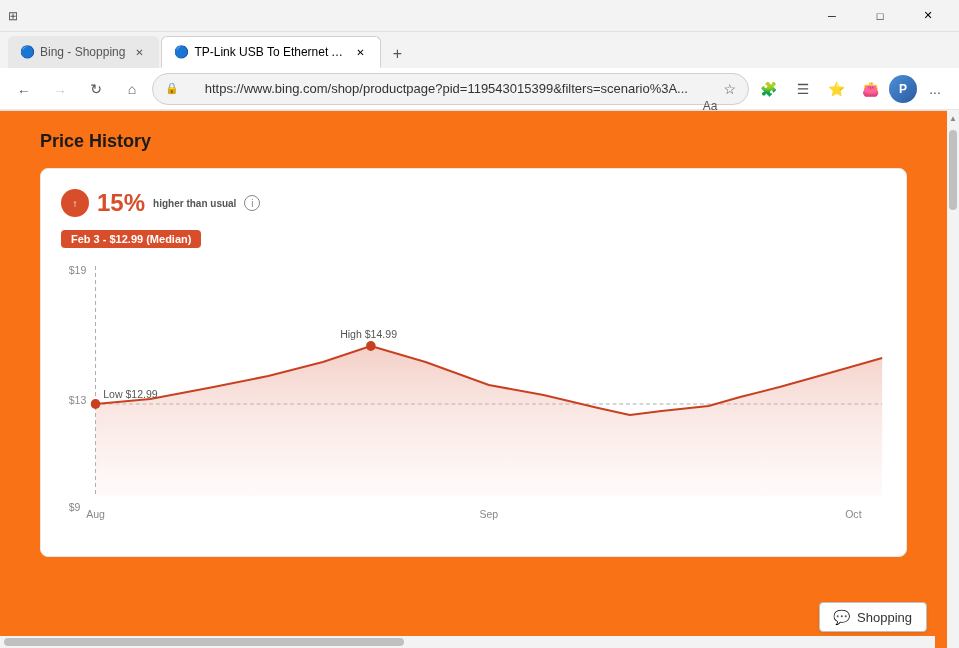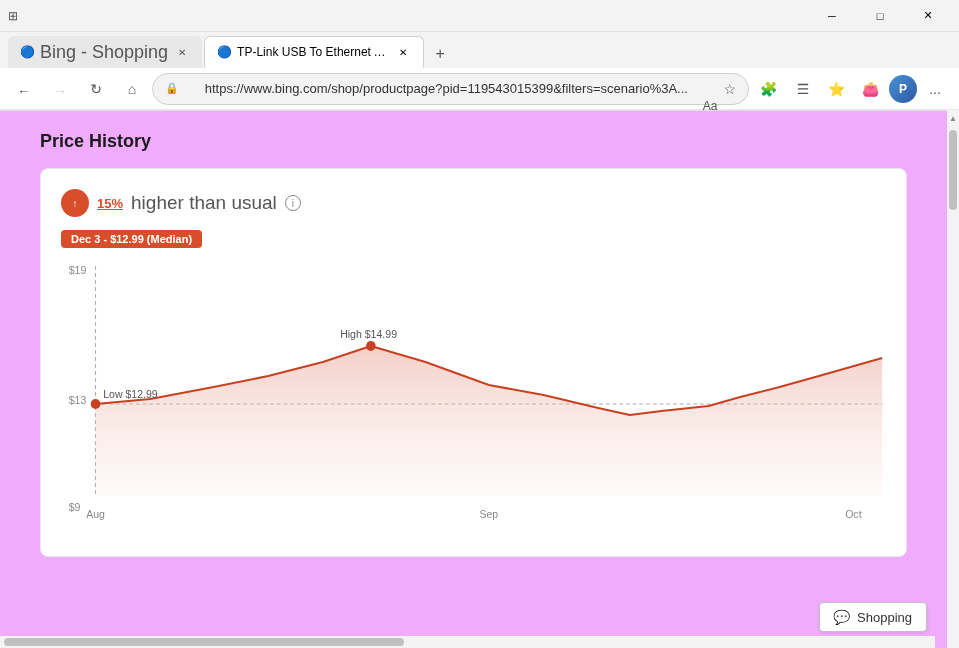--- a/index.html
+++ b/index.html
@@ -248,21 +248,21 @@
       margin-top: 4px;
     }
 
     
     .content-area {
       position: absolute;
       top: 110px;
       left: 0;
       right: 12px;
       bottom: 0;
-      background: #f0abfc;
+      background: #f97316;
       overflow: hidden;
     }
 
     
     .divider-line {
       height: 1px;
       background: #e0e0e0;
       margin: 0 0 0 0;
     }
 
@@ -296,28 +296,28 @@
       height: 28px;
       background: #d94e2a;
       border-radius: 50%;
       display: flex;
       align-items: center;
       justify-content: center;
       color: #fff;
       font-size: 10px;
     }
     .pct-text {
-      font-size: 13px;
+      font-size: 24px;
       font-weight: 700;
       color: #d94e2a;
-      text-decoration: underline;
     }
     .pct-desc {
-      font-size: 19px;
+      font-size: 10px;
       color: #555;
+      font-weight: bold;
     }
     .info-icon {
       width: 16px;
       height: 16px;
       border: 1px solid #888;
       border-radius: 50%;
       display: flex;
       align-items: center;
       justify-content: center;
       font-size: 10px;
@@ -401,21 +401,21 @@
   <div class="window-controls">
     <button class="win-btn">─</button>
     <button class="win-btn">□</button>
     <button class="win-btn close">✕</button>
   </div>
 </div>
 
 <div class="tab-bar">
   <div class="tab inactive">
     <span class="tab-favicon">🔵</span>
-    <span style="flex:1;overflow:hidden;text-overflow:ellipsis;font-size:18px;">Bing - Shopping</span>
+    <span style="flex:1;overflow:hidden;text-overflow:ellipsis;font-size:12px;">Bing - Shopping</span>
     <span class="tab-close">✕</span>
   </div>
   <div class="tab active">
     <span class="tab-favicon">🔵</span>
     <span style="flex:1;overflow:hidden;text-overflow:ellipsis;font-size:12px;">TP-Link USB To Ethernet Adapte…</span>
     <span class="tab-close">✕</span>
   </div>
   <div class="new-tab-btn">+</div>
 </div>
 
@@ -470,21 +470,21 @@
     <div class="chart-container">
       
       <div class="price-badge">
         <div class="pct-circle">↑</div>
         <span class="pct-text">15%</span>
         <span class="pct-desc">higher than usual</span>
         <div class="info-icon">i</div>
       </div>
 
       
-      <div class="median-label">Dec 3 - $12.99 (Median)</div>
+      <div class="median-label">Feb 3 - $12.99 (Median)</div>
 
       
       <div class="chart-svg-wrap">
         <svg width="100%" height="270" viewBox="0 0 860 270" preserveAspectRatio="none">
 
           <text x="8" y="18" font-size="11" fill="#888">$19</text>
           <text x="8" y="148" font-size="11" fill="#888">$13</text>
           <text x="8" y="255" font-size="11" fill="#888">$9</text>
 
           <g transform="translate(36, 10)">

